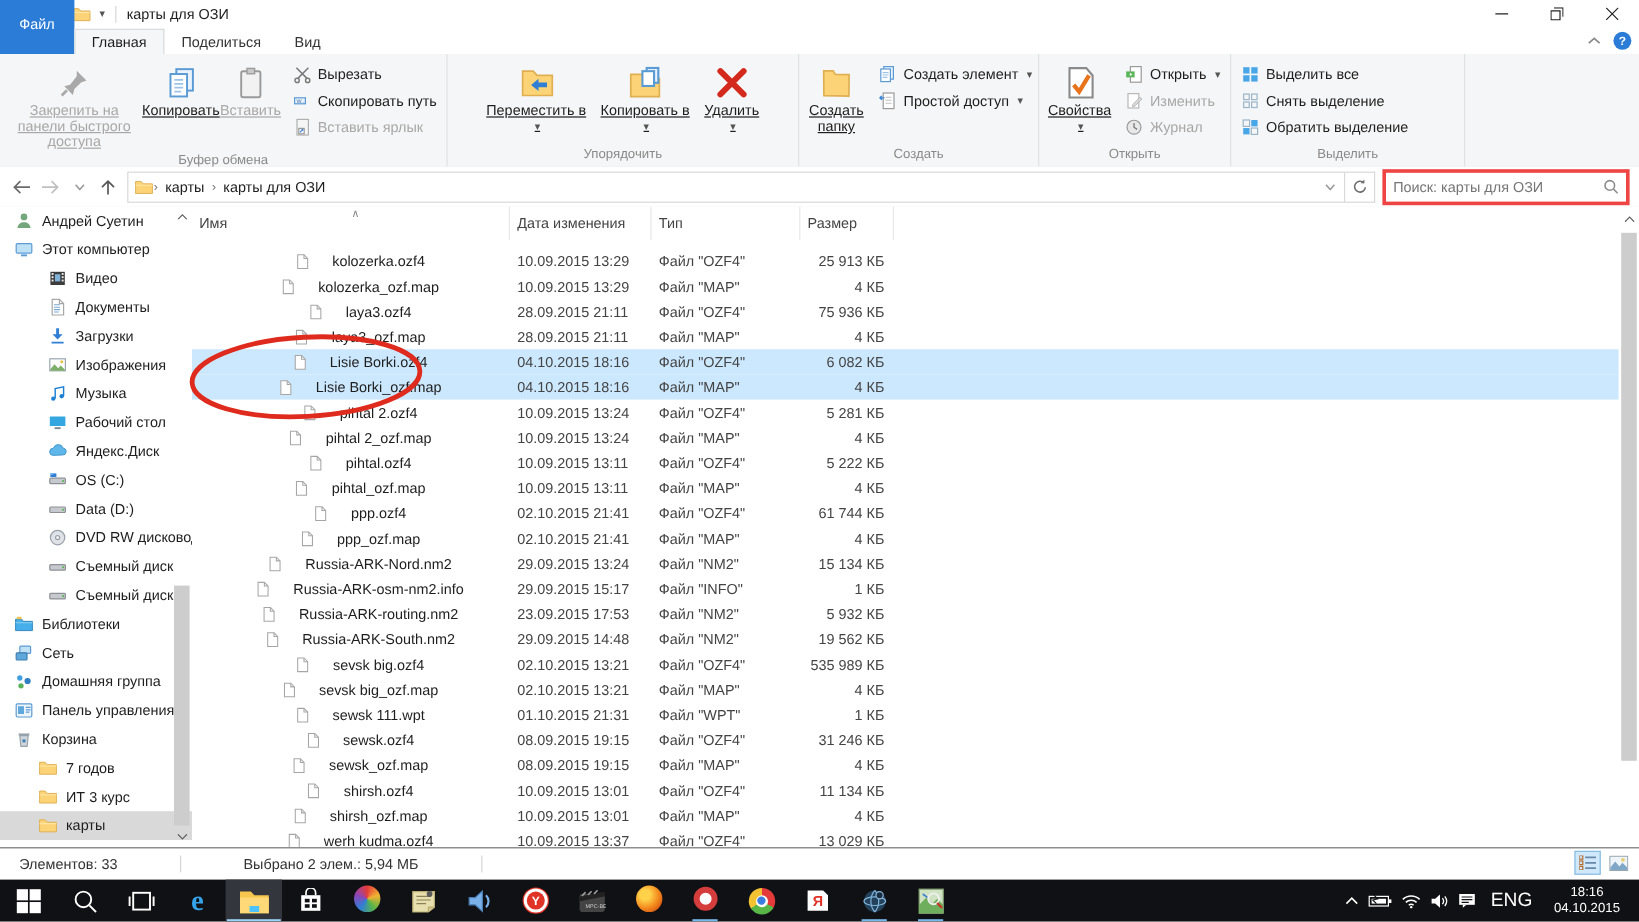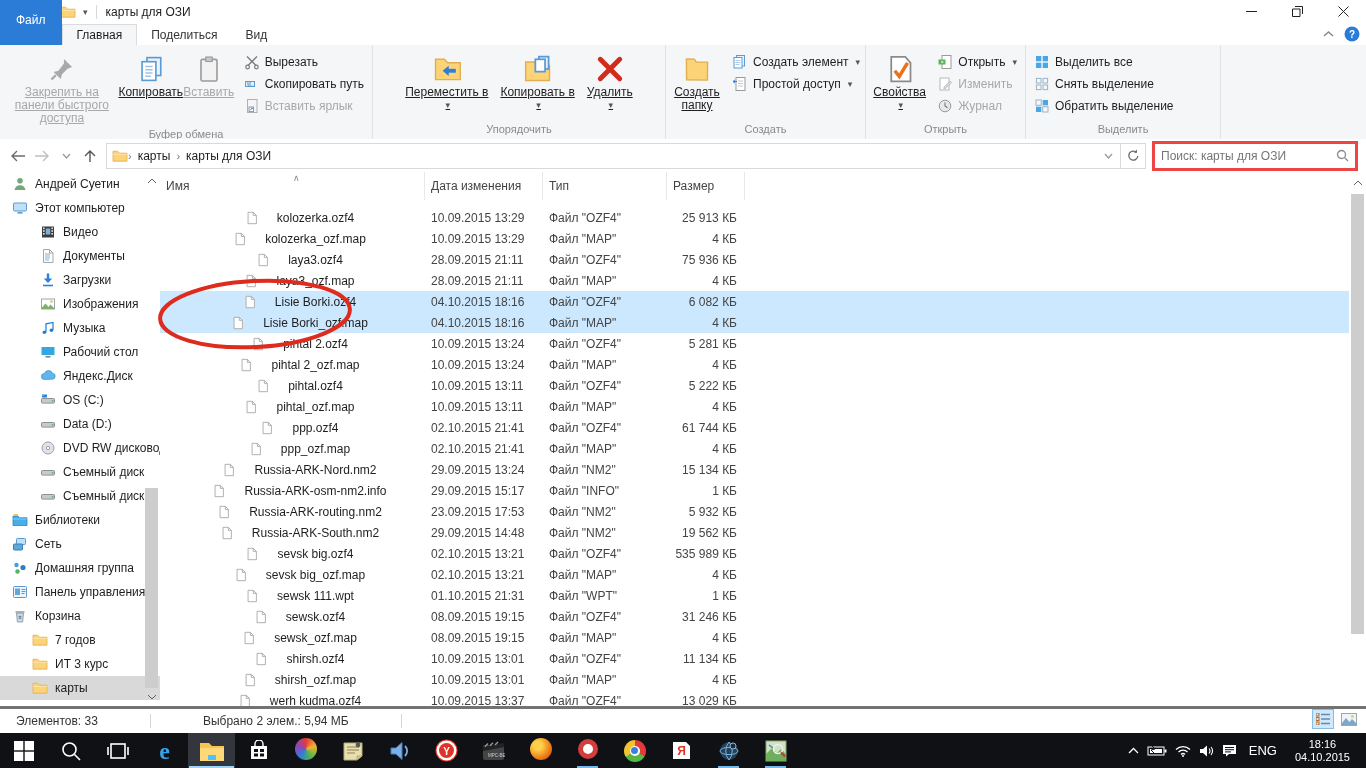--- a/index.html
+++ b/index.html
@@ -69,36 +69,36 @@
   .fname{display:flex;align-items:center;gap:18px;padding-left:14px;overflow:hidden;white-space:nowrap;justify-content:center;}
   .fdate,.ftype{padding-left:6px;color:#444;white-space:nowrap;}
   .fsize{text-align:right;padding-right:8px;color:#444;white-space:nowrap;}
   #list-scroll{left:1349px;top:172px;width:17px;height:534px;background:#fff;}
   #list-thumb{position:absolute;left:2px;top:22px;width:13px;height:440px;background:#cdcdcd;}
 
   
   #annot{left:152px;top:268px;pointer-events:none;}
 
   
-  #statusbar{left:0;top:706px;width:1366px;height:27px;background:#fff;border-top:3px solid #737373;
+  #statusbar{left:0;top:706px;width:1366px;height:27px;background:#fff;border-top:1px solid #737373;
              display:flex;align-items:center;padding-left:16px;box-sizing:border-box;gap:42px;}
   .st-sep{width:1px;height:14px;background:#d5d5d5;margin:0 10px;}
   #view-btns{position:absolute;right:6px;top:709px;display:flex;gap:4px;}
   .vbtn{width:22px;height:20px;display:flex;align-items:center;justify-content:center;}
   .vbtn.sel{background:#cfe8fc;border:1px solid #88bce0;box-sizing:border-box;}
 
   
   #taskbar{left:0;top:733px;width:1366px;height:35px;background:#101114;display:flex;align-items:stretch;}
   .tb-app{position:relative;width:47px;display:flex;align-items:center;justify-content:center;}
   .tb-app.active{background:#33363c;}
   .tb-app.active::after{content:"";position:absolute;left:1px;right:1px;bottom:0;height:2px;background:#9cd3f7;}
   .tb-app.running::after{content:"";position:absolute;left:13px;right:13px;bottom:0;height:2px;background:#76b9ed;}
   #tray{position:absolute;right:0;top:733px;height:35px;display:flex;align-items:center;gap:8px;padding-right:10px;}
   .tray-ic{display:flex;align-items:center;justify-content:center;color:#fff;}
-  #tray-lang{color:#fff;font-size:13px;padding:0 4px;}
+  #tray-lang{color:#fff;font-size:16px;padding:0 4px;}
   #tray-clock{color:#fff;font-size:11px;line-height:13px;text-align:center;padding:0 6px;}
 </style>
 </head>
 <body>
 
 <div id="stage">
 
   <div id="titlebar" class="abs">
     <div class="qat">
       <span>

